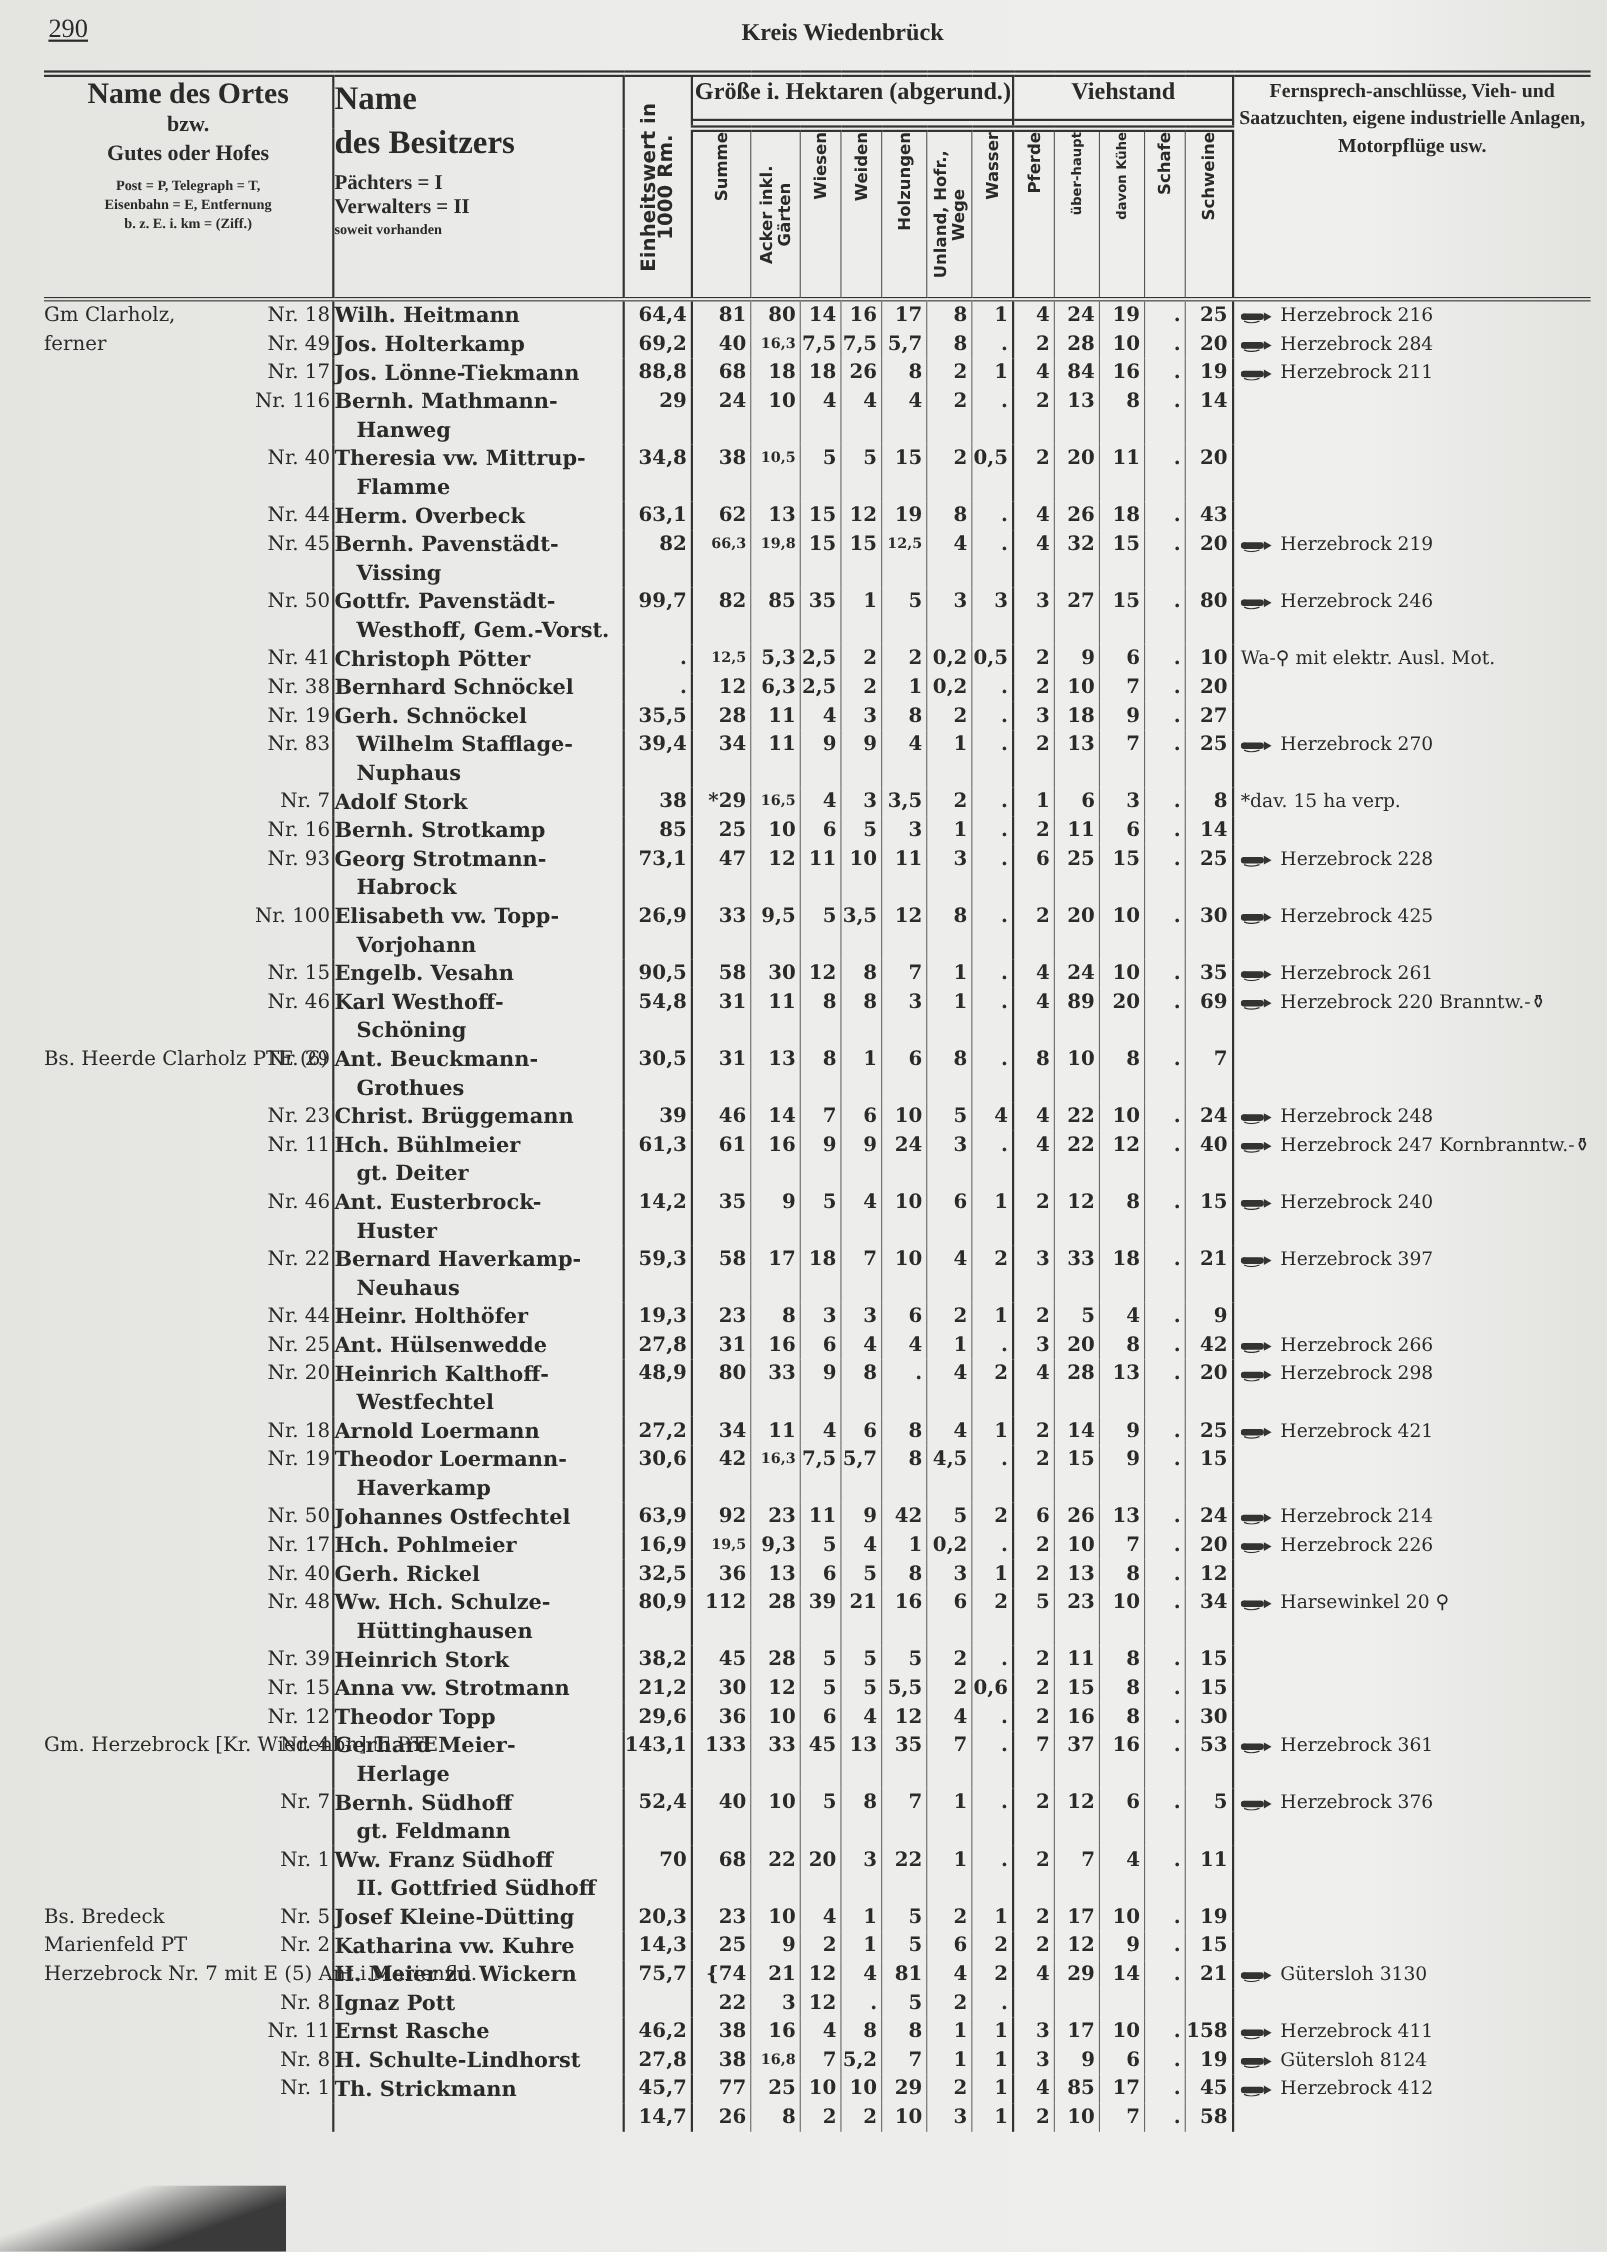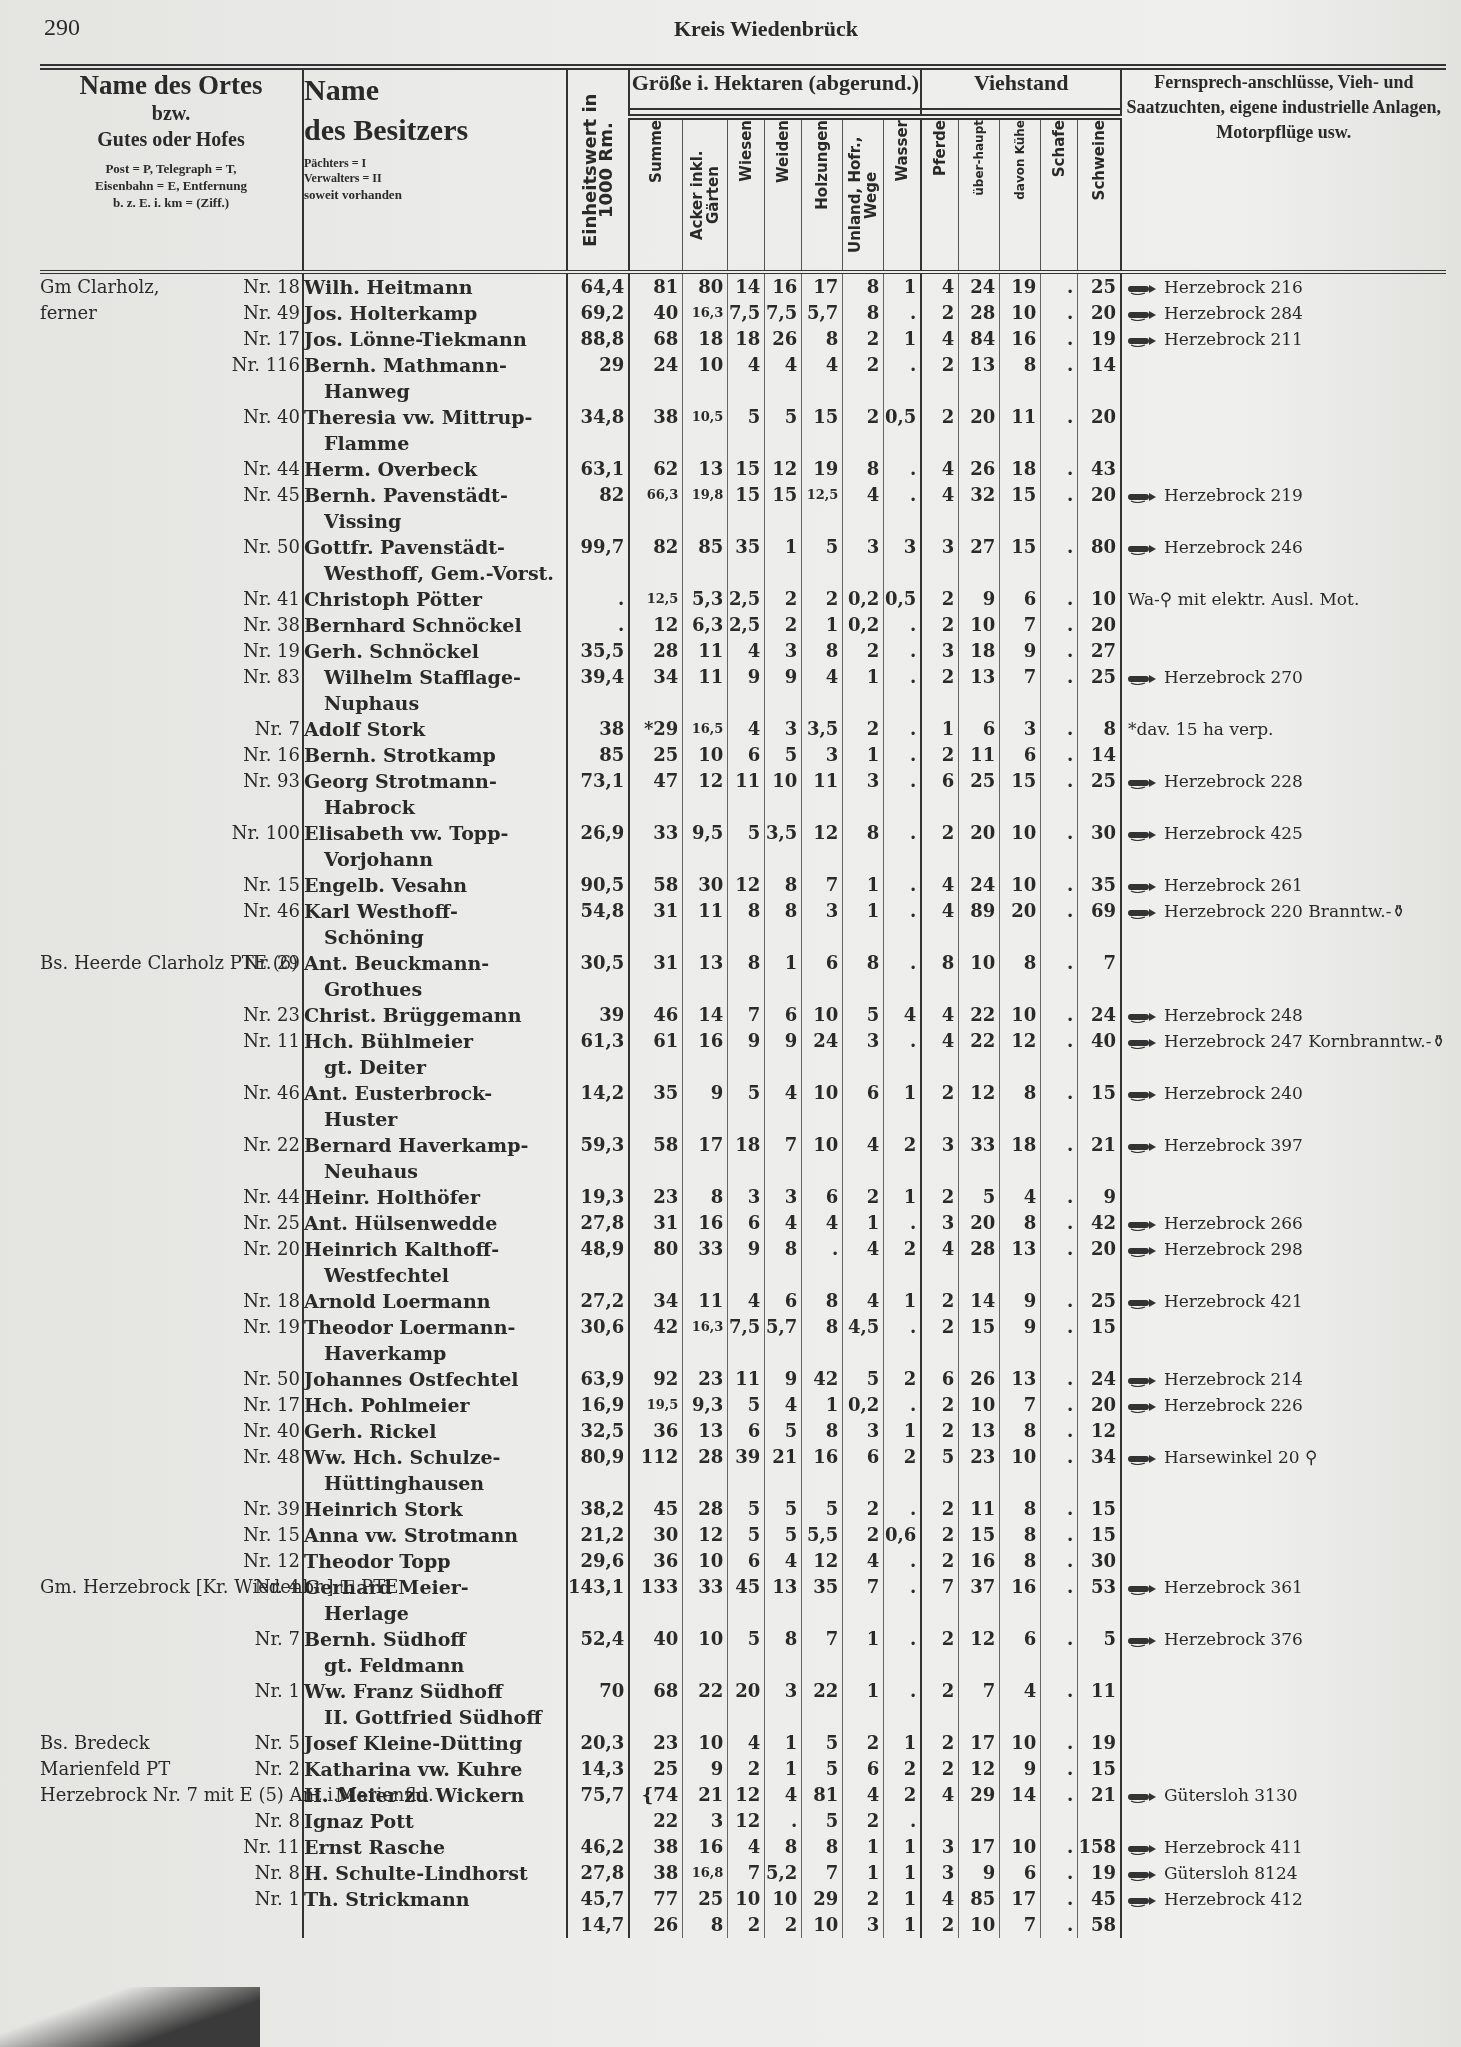--- a/index.html
+++ b/index.html
@@ -8,39 +8,39 @@
     background: #e9e9e6;
     font-family: "DejaVu Serif", "Liberation Serif", serif;
     color: #2a2a2a;
     position: relative;
   }
   .page {
     position: absolute; left: 0; top: 0; width: 1461px; height: 2047px;
     background: linear-gradient(90deg, #e4e4e1 0%, #ececea 40%, #efefed 85%, #e2e2df 100%);
   }
   .running-head { position: absolute; top: 14px; left: 44px; right: 0; height: 40px; }
-  .page-number { position: absolute; left: 0; top: 0; font-size: 24px; font-family: "Liberation Serif", serif; }
+  .page-number { position: absolute; left: 0; top: 0; font-size: 24px; font-family: "Liberation Serif", serif; text-decoration: underline; }
   .running-title { position: absolute; left: 630px; top: 2px; font-size: 22px; font-weight: bold; font-family: "Liberation Serif", serif; }
 
   table.reg {
     position: absolute; left: 40px; top: 64px;
     border-collapse: collapse; table-layout: fixed;
     font-family: "DejaVu Serif", serif;
   }
   table.reg th, table.reg td { padding: 0; vertical-align: top; }
   .hdr-row th { border-top: 6px double #333; border-bottom: 4px double #333; }
   th.h-ort { width: 262px; text-align: center; border-right: 2px solid #333; padding: 14px 4px 8px 0; }
   th.h-name { width: 262px; text-align: left; border-right: 2px solid #333; padding-top: 26px; margin-left: 12px; }
   th.h-einh { width: 52px; border-right: 2px solid #333; }
   .vert { writing-mode: vertical-rl; transform: rotate(180deg); font-family: "DejaVu Sans", sans-serif; font-size: 15px; margin: 0 auto; line-height: 16px; }
   .t-ort { font-size: 27px; font-weight: bold; font-family: "Liberation Serif", serif; line-height: 30px; }
   .t-ort2 { font-size: 20px; font-weight: bold; font-family: "Liberation Serif", serif; line-height: 26px; }
   .t-small { font-size: 13px; line-height: 17px; font-family: "Liberation Serif", serif; }
   .t-name { font-size: 30px; font-weight: bold; font-family: "Liberation Serif", serif; line-height: 40px; }
-  .t-pacht { font-size: 12px; font-family: "Liberation Serif", serif; }
+  .t-pacht { font-size: 19px; font-family: "Liberation Serif", serif; }
   .group-title { font-size: 22px; font-family: "Liberation Serif", serif; text-align: center; padding: 0 0 12px; border-bottom: 2px solid #333; }
   .sub-head { height: 150px; border-right: 1px solid #555; }
   th.last-in-group { border-right: 2px solid #333; }
   .fern { width: 205px; text-align: center; font-size: 18px; line-height: 25px; font-family: "Liberation Serif", serif; padding-top: 10px; }
 
   .col-ort { width: 262px; font-size: 18px; border-right: 2px solid #333; position: relative; }
   .col-besitzer { width: 262px; font-size: 19px; border-right: 2px solid #333; font-weight: bold; }
   .num { font-size: 18px; text-align: right; padding-right: 4px !important; border-right: 1px solid #666; font-weight: bold; }
   .num.sep { border-right: 2px solid #333; }
   .small { font-size: 13px; }

